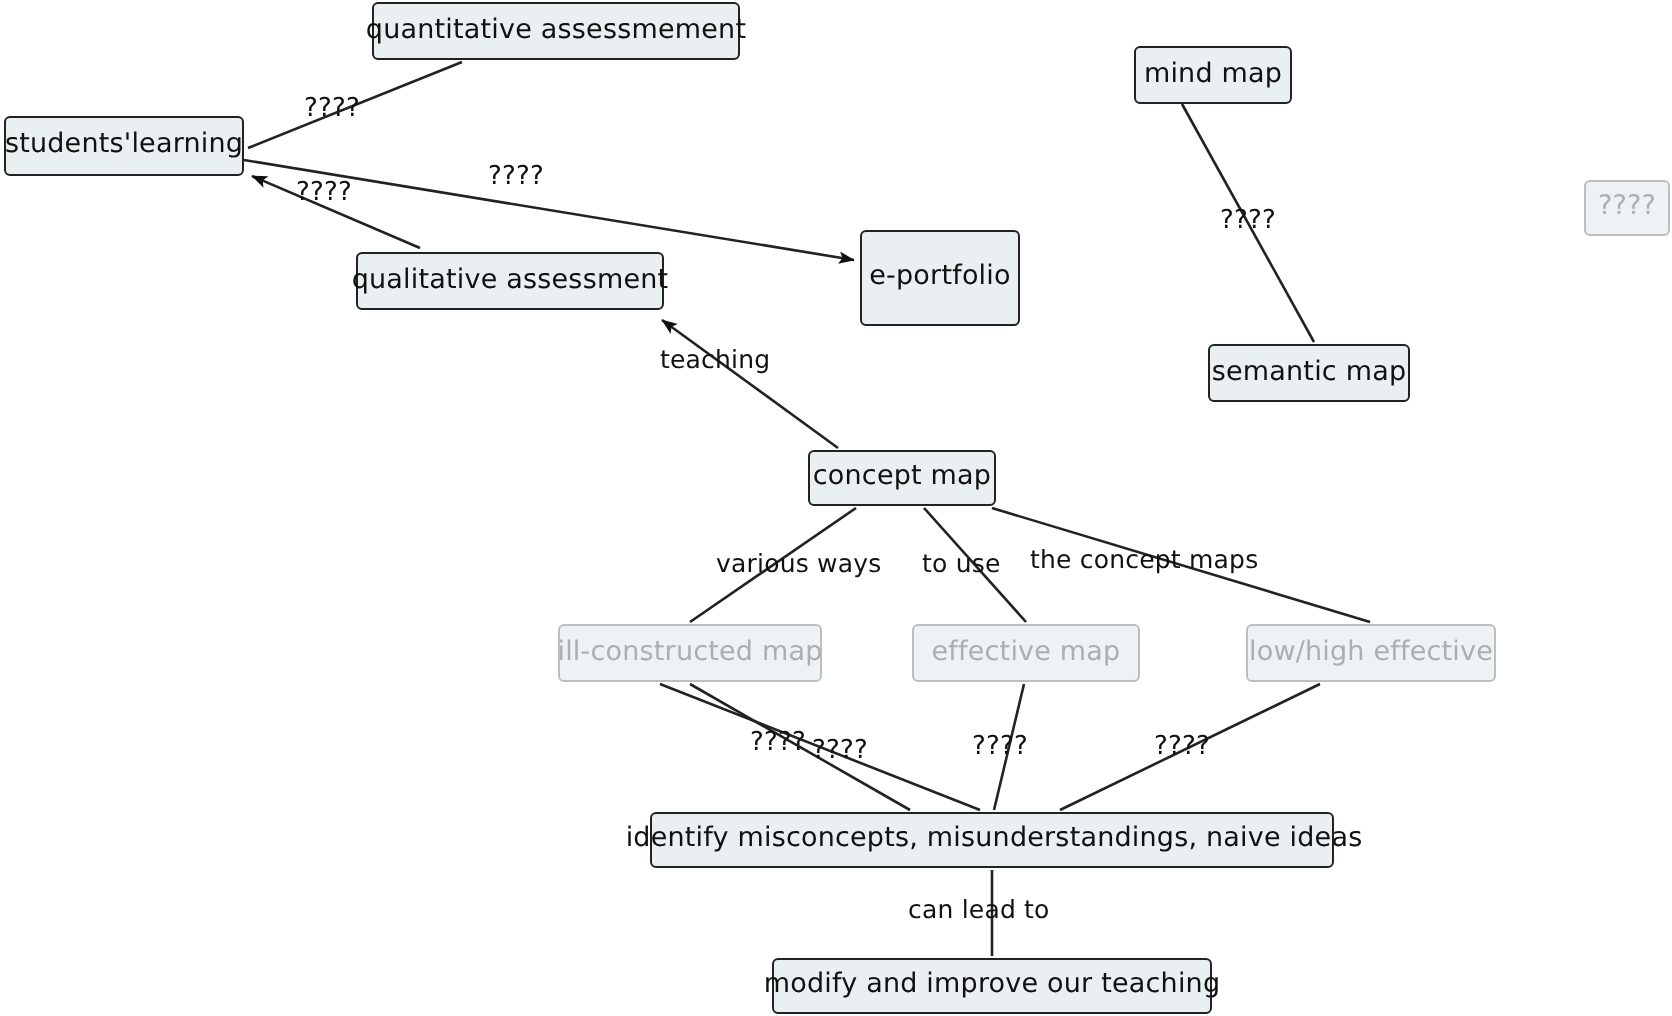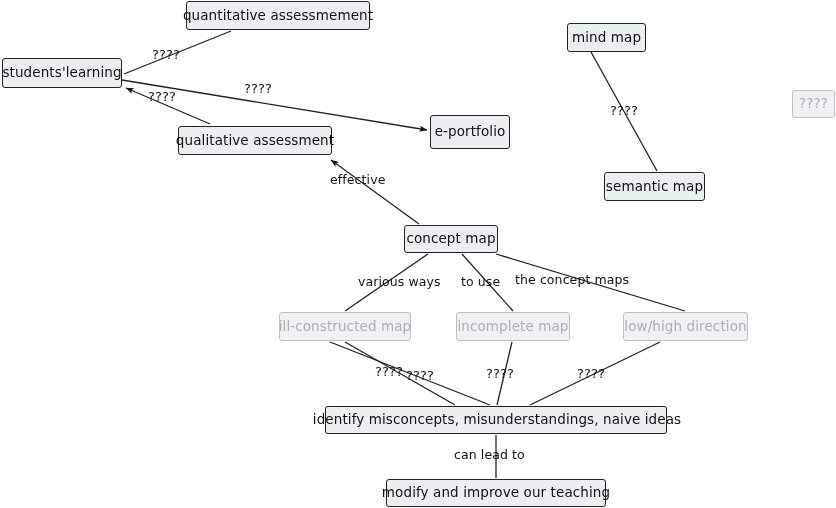--- a/index.html
+++ b/index.html
@@ -84,37 +84,37 @@
         <line x1="512" y1="342" x2="497" y2="405" stroke="#222222" stroke-width="1.3"></line>
         <line x1="660" y1="342" x2="530" y2="405" stroke="#222222" stroke-width="1.3"></line>
         <line x1="496" y1="435" x2="496" y2="478" stroke="#222222" stroke-width="1.3"></line>
       </g>
   </svg>
 
   <div id="nodes-group">
       <div class="node" style="left: 186px; top: 1px; width: 184px; height: 29px;">quantitative assessmement</div>
       <div class="node" style="left: 2px; top: 58px; width: 120px; height: 30px; text-align: right;">students'learning</div>
       <div class="node" style="left: 178px; top: 126px; width: 154px; height: 29px;">qualitative assessment</div>
-      <div class="node" style="left: 430px; top: 115px; width: 80px; height: 34px; text-align: center;">e-portfolio</div>
+      <div class="node" style="left: 430px; top: 115px; width: 80px; height: 48px; text-align: center;">e-portfolio</div>
       <div class="node" style="left: 567px; top: 23px; width: 79px; height: 29px;">mind map</div>
       <div class="node" style="left: 604px; top: 172px; width: 101px; height: 29px;">semantic map</div>
       <div class="node dim" style="left: 792px; top: 90px; width: 43px; height: 28px;">????</div>
       <div class="node" style="left: 404px; top: 225px; width: 94px; height: 28px;">concept map</div>
       <div class="node dim" style="left: 279px; top: 312px; width: 132px; height: 29px; text-align: center;">ill-constructed map</div>
-      <div class="node dim" style="left: 456px; top: 312px; width: 114px; height: 29px;">incomplete map</div>
-      <div class="node dim" style="left: 623px; top: 312px; width: 125px; height: 29px;">low/high direction</div>
+      <div class="node dim" style="left: 456px; top: 312px; width: 114px; height: 29px;">effective map</div>
+      <div class="node dim" style="left: 623px; top: 312px; width: 125px; height: 29px;">low/high effective</div>
       <div class="node" style="left: 325px; top: 406px; width: 342px; height: 28px; padding-left: 13px;">identify misconcepts, misunderstandings, naive ideas</div>
       <div class="node" style="left: 386px; top: 479px; width: 220px; height: 28px;">modify and improve our teaching</div>
     </div>
   <div id="labels-group">
       <div class="edge-label qm" style="left: 152px; top: 48px; position: absolute;">????</div>
       <div class="edge-label qm" style="left: 148px; top: 90px; position: absolute;">????</div>
       <div class="edge-label qm" style="left: 244px; top: 82px; position: absolute;">????</div>
       <div class="edge-label qm" style="left: 610px; top: 104px; position: absolute;">????</div>
-      <div class="edge-label" style="left: 330px; top: 174px; position: absolute;">effective</div>
+      <div class="edge-label" style="left: 330px; top: 174px; position: absolute;">teaching</div>
       <div class="edge-label" style="left: 358px; top: 276px; position: absolute;">various ways</div>
       <div class="edge-label" style="left: 461px; top: 276px; position: absolute;">to use</div>
       <div class="edge-label" style="left: 515px; top: 274px; position: absolute; text-align: right;">the concept maps</div>
       <div class="edge-label qm" style="left: 375px; top: 365px; position: absolute;">????</div>
       <div class="edge-label qm" style="left: 406px; top: 369px; position: absolute;">????</div>
       <div class="edge-label qm" style="left: 486px; top: 367px; position: absolute;">????</div>
       <div class="edge-label qm" style="left: 577px; top: 367px; position: absolute;">????</div>
       <div class="edge-label" style="left: 454px; top: 449px; position: absolute;">can lead to</div>
     </div>
 

